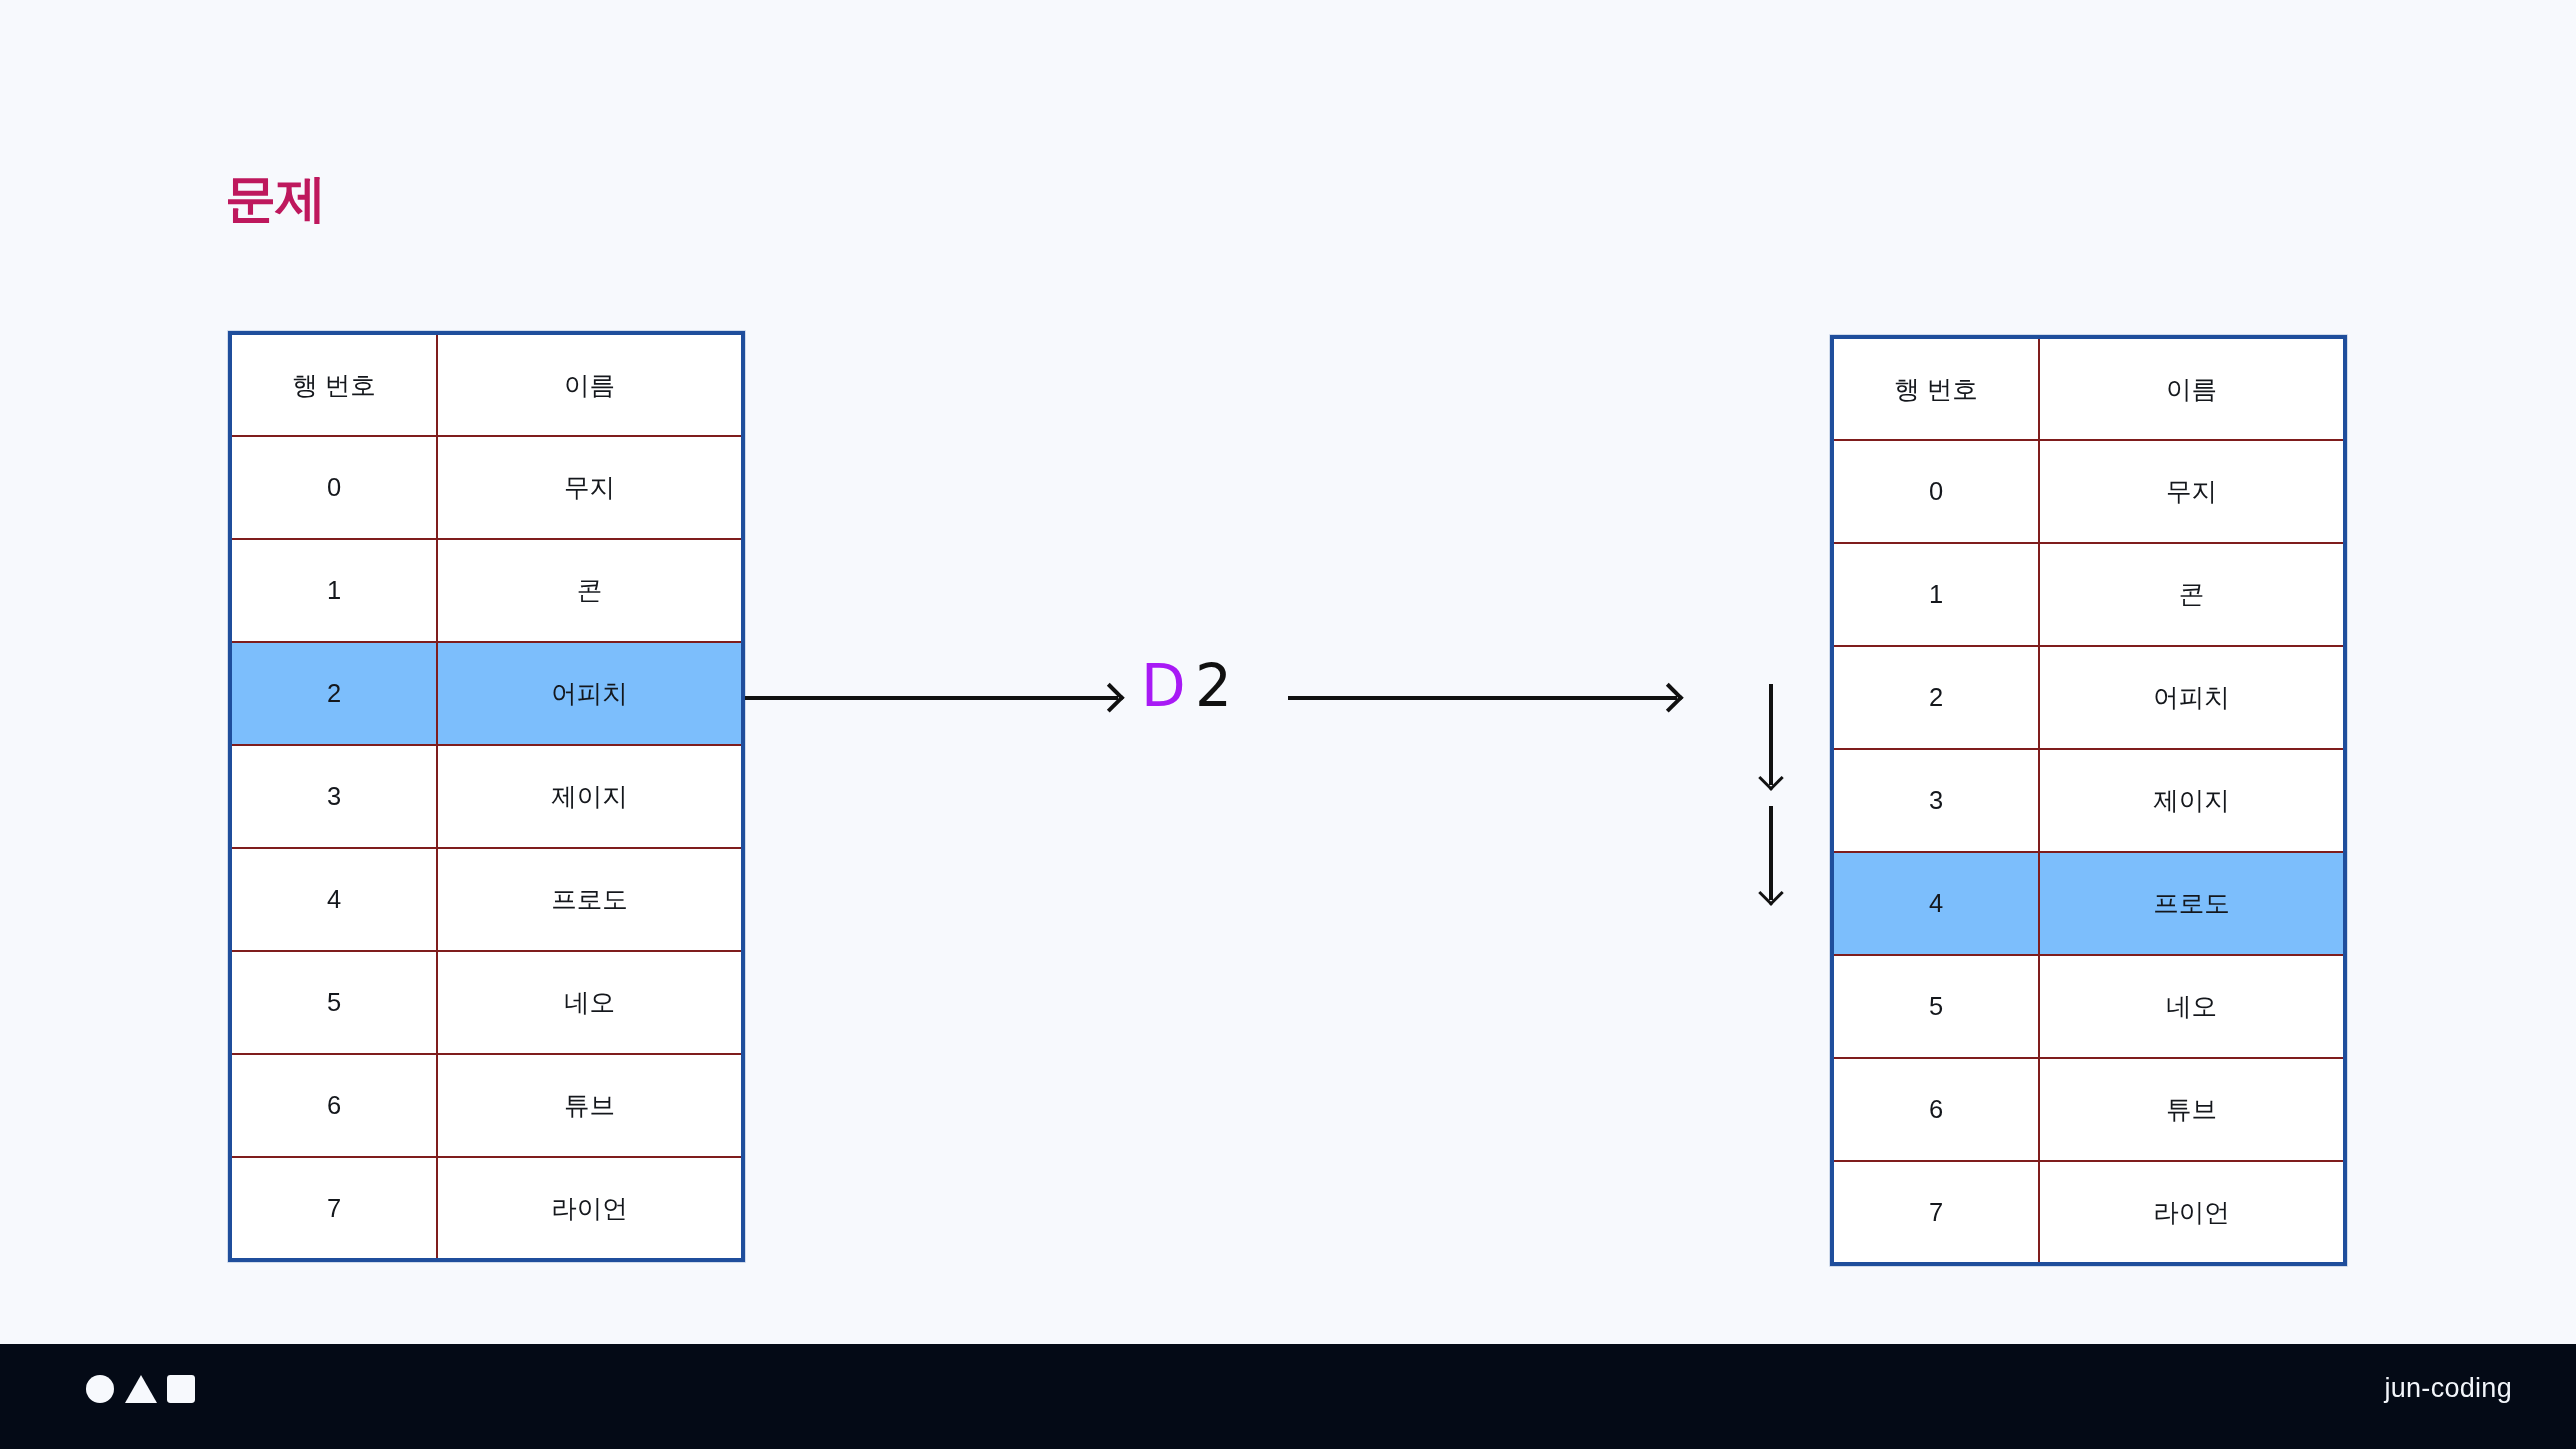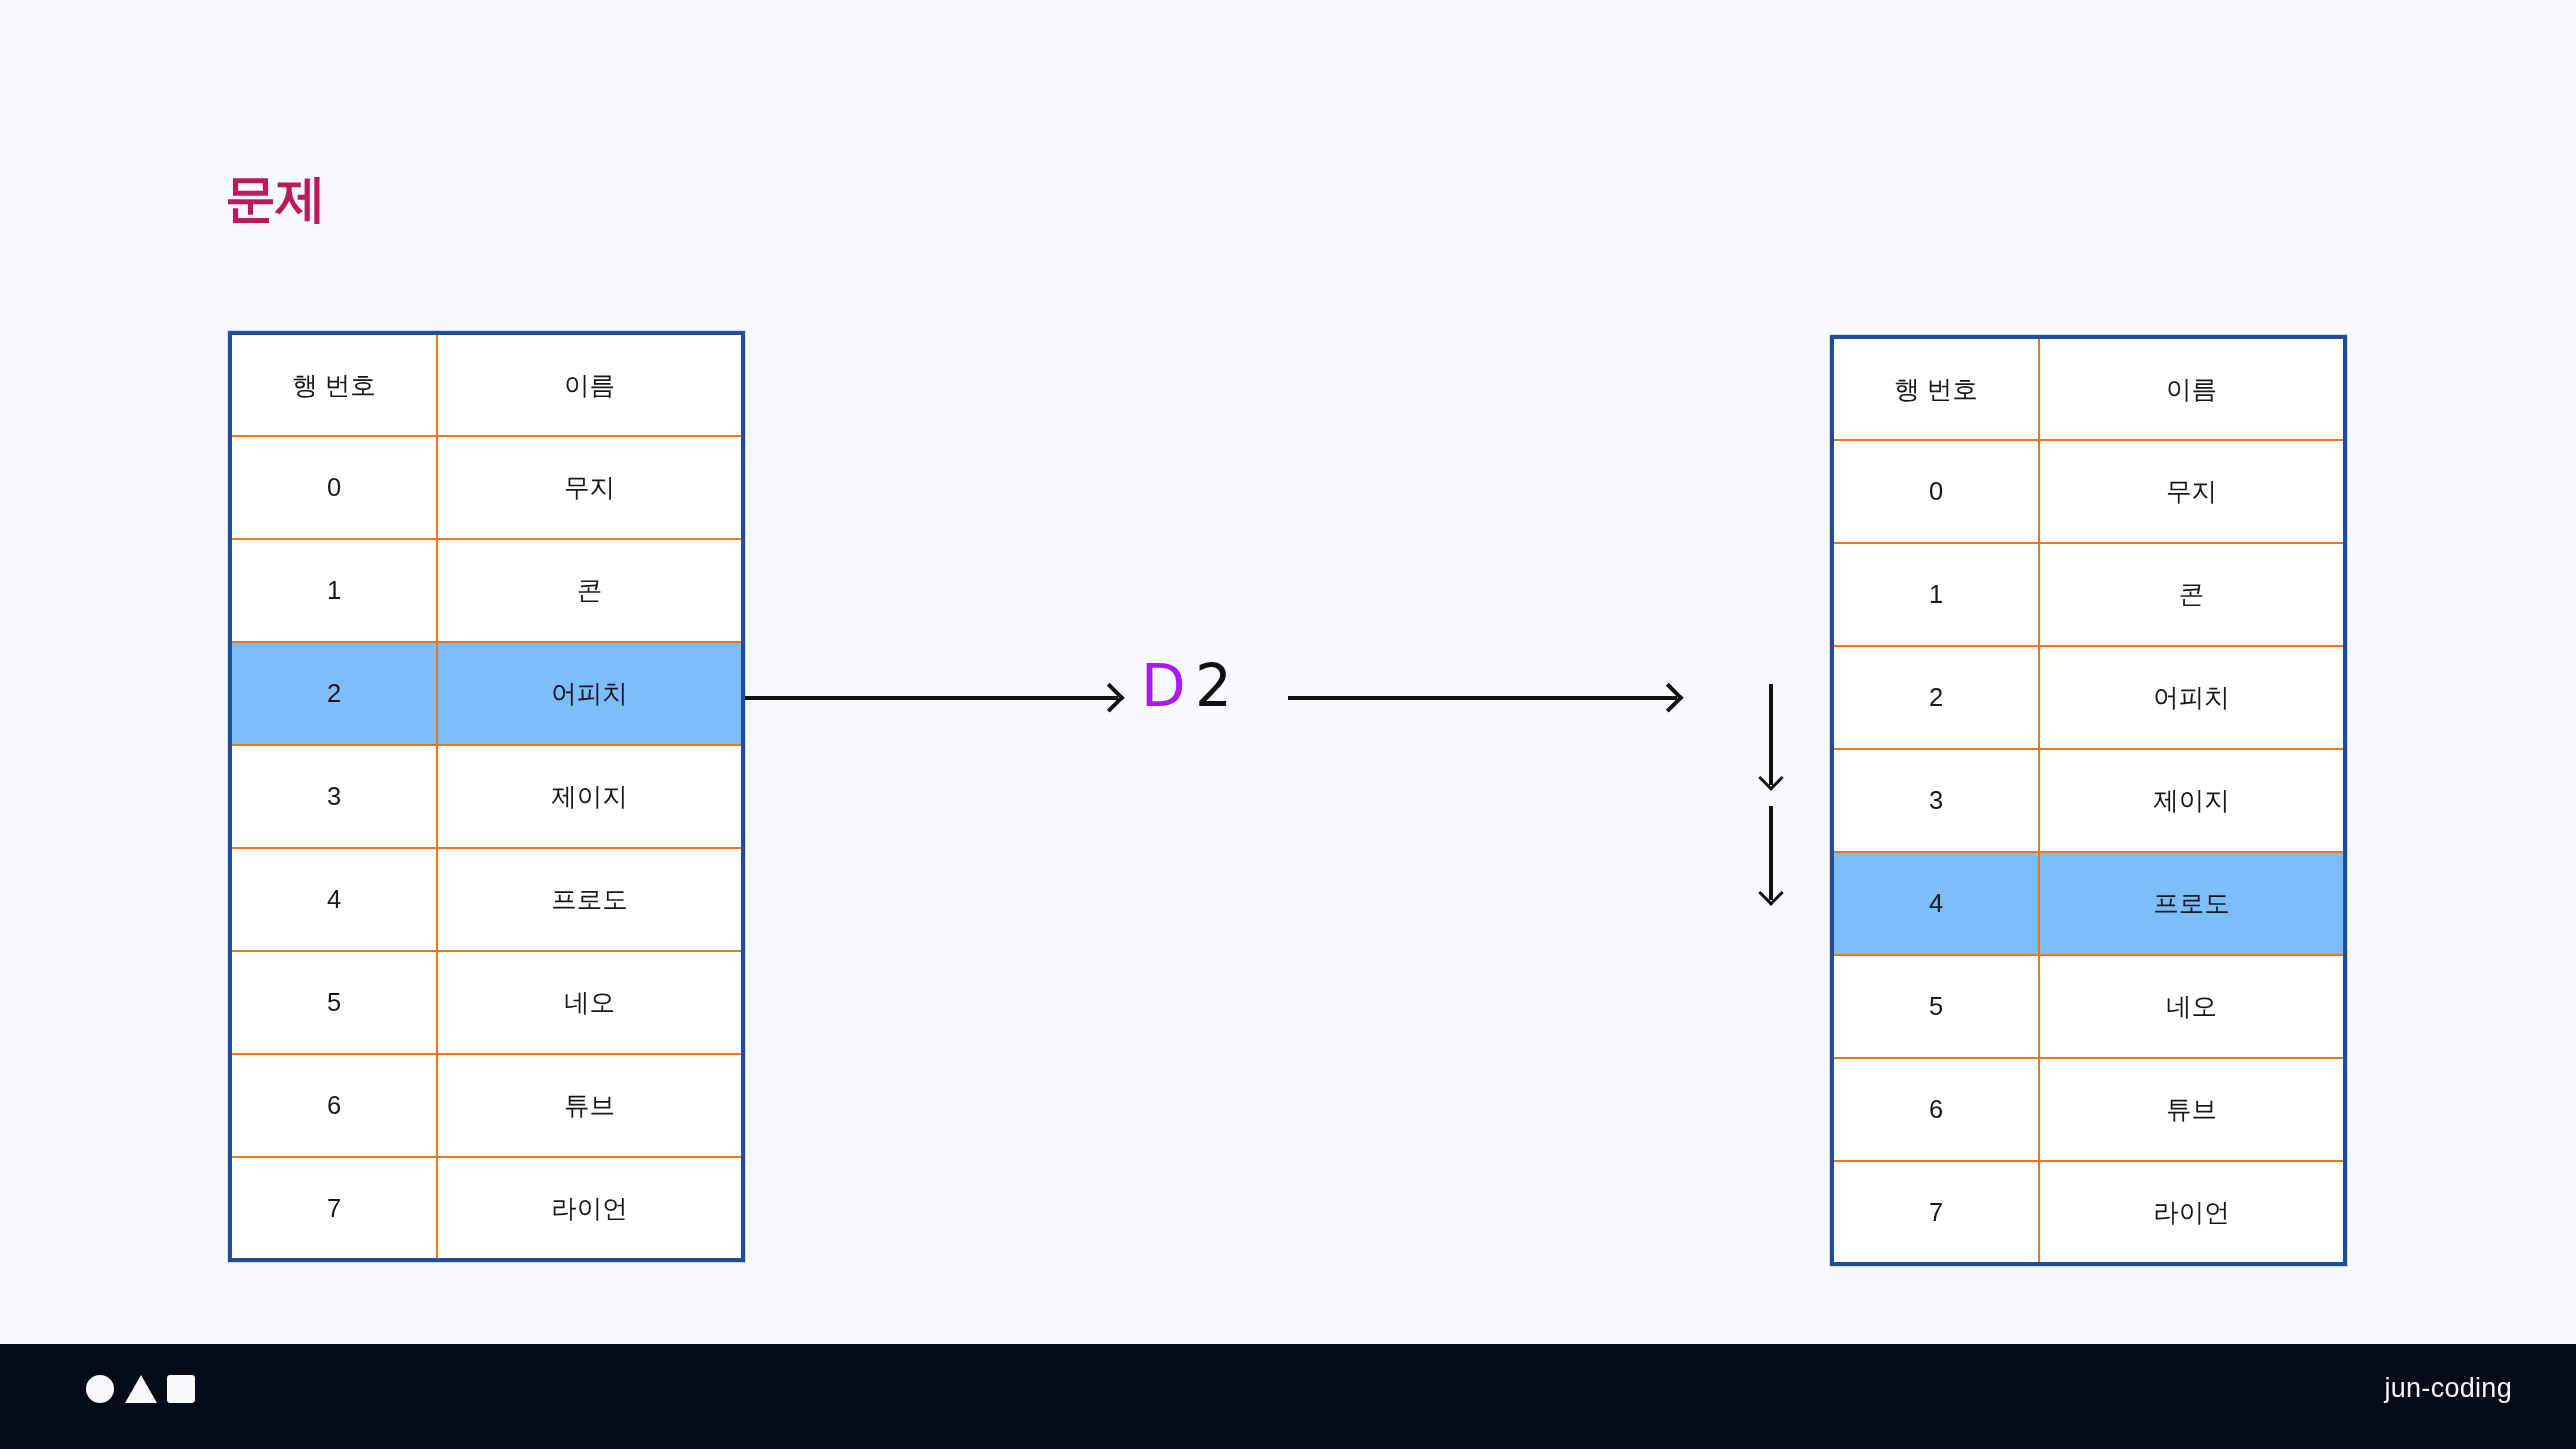--- a/index.html
+++ b/index.html
@@ -39,21 +39,21 @@
   .data-table {
     position: absolute;
     border-collapse: collapse;
     background: #FFFFFF;
     table-layout: fixed;
     border: 4px solid #1F4E9C;
     box-shadow: 0 0 0 0.7px rgba(31,78,156,0.25);
   }
 
   .data-table td {
-    border: 2px solid #f97316;
+    border: 2px solid #7f1d1d;
     text-align: center;
     vertical-align: middle;
     font-size: 25.5px;
     color: #14171C;
     font-weight: 400;
     height: 103px;
     background: #FFFFFF;
   }
 
   .data-table td.col-num  { width: 207px; }

